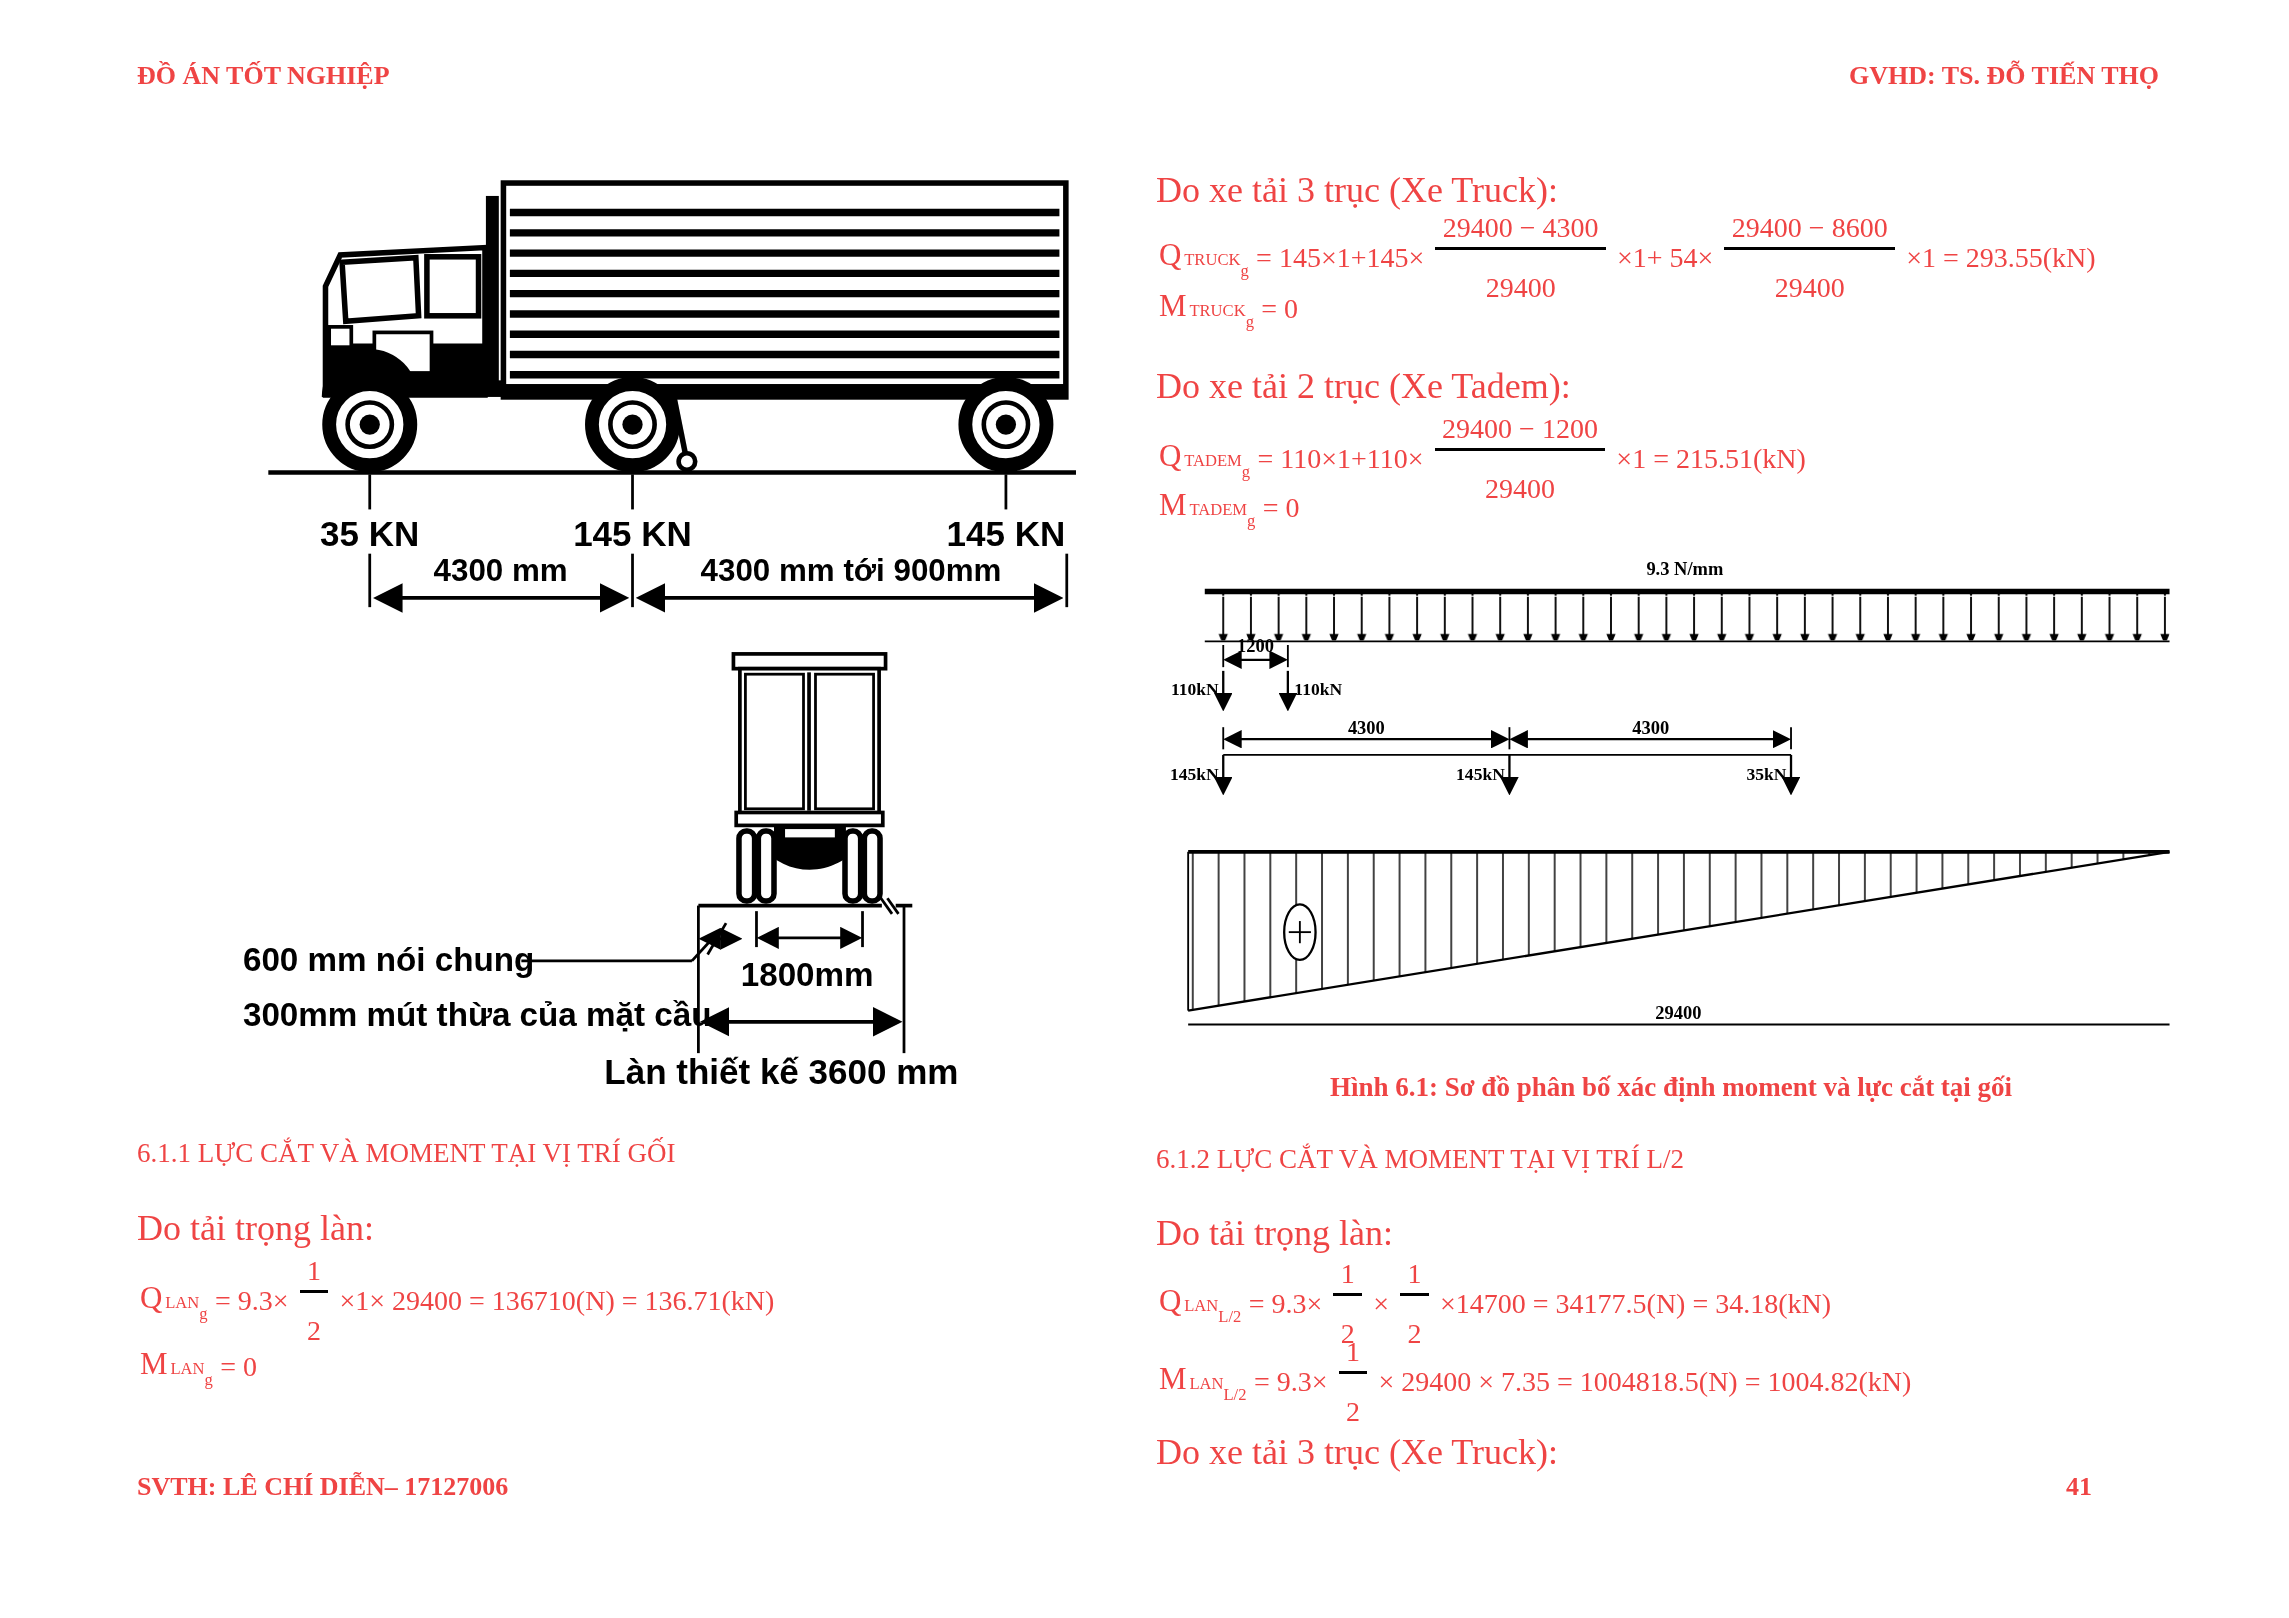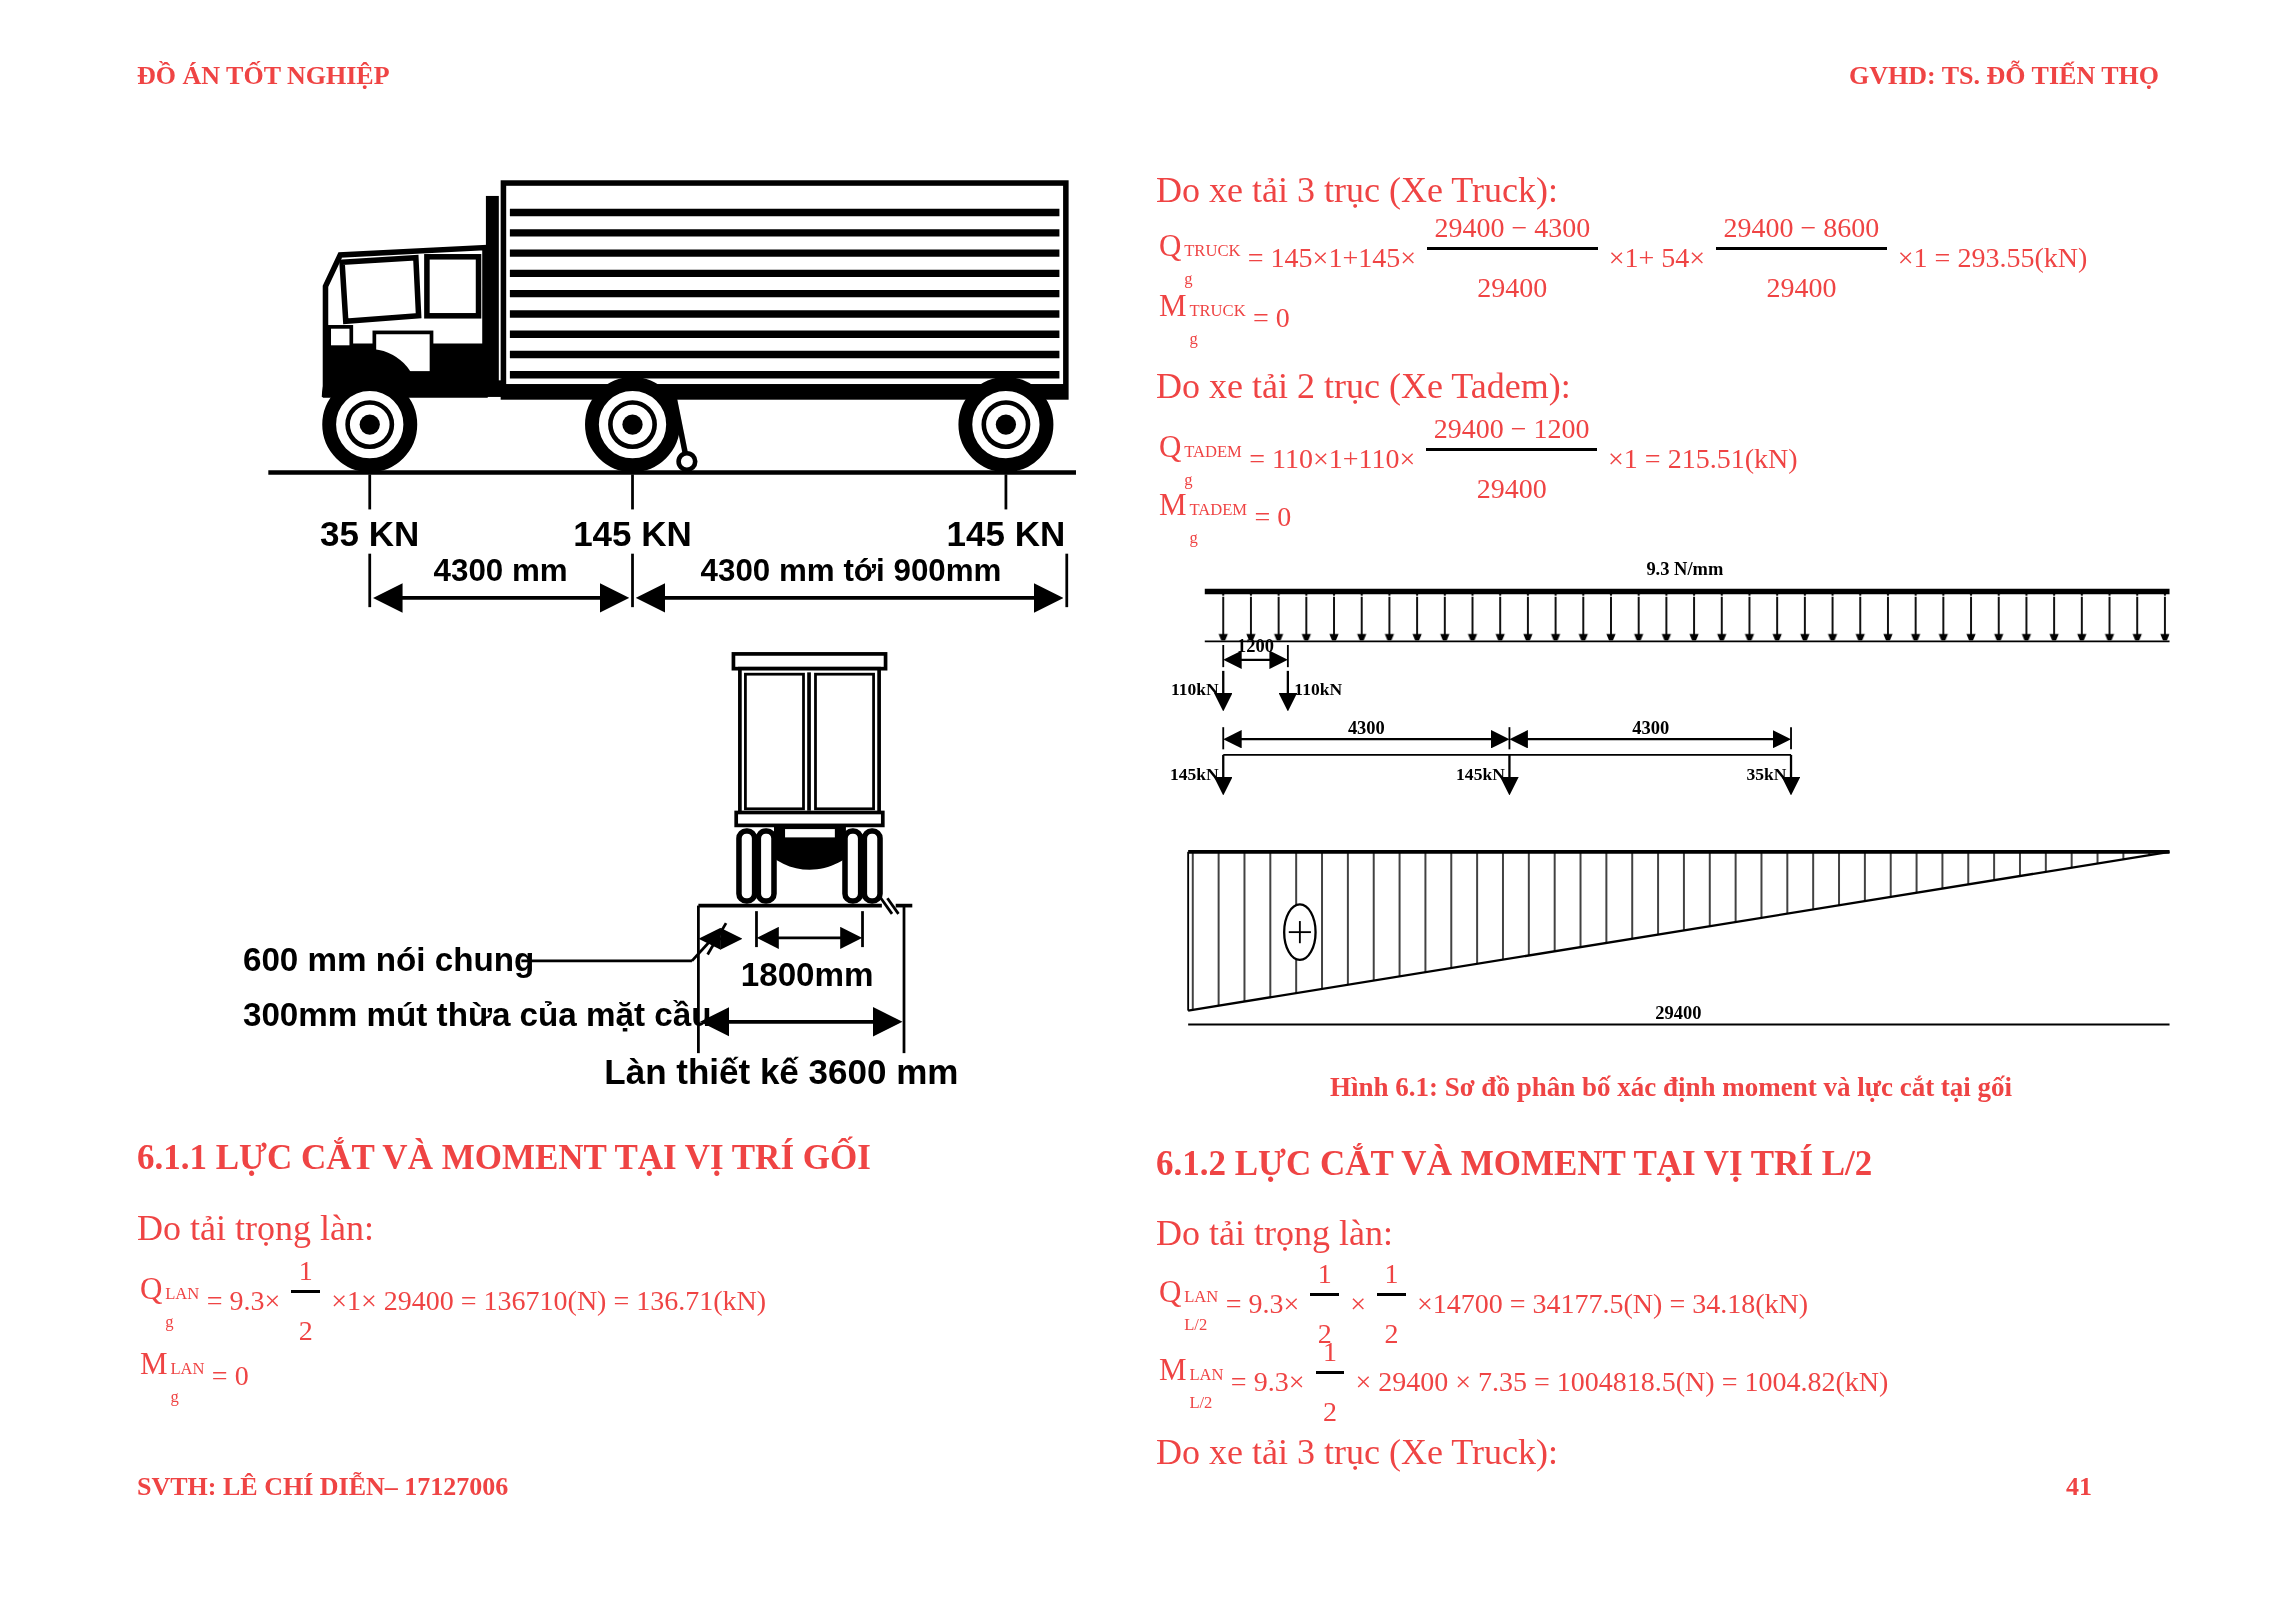--- a/index.html
+++ b/index.html
@@ -1,26 +1,26 @@
 <!DOCTYPE html>
 <html style="font-size:14.8px"><head>
 <meta charset="utf-8">
 <style>
   html,body{margin:0;padding:0;background:#e8e8e8;}
   #page{position:relative;width:2290px;height:1619px;background:#ffffff;overflow:hidden;
         font-family:"Liberation Serif",serif;color:#ef4444;}
   .abs{position:absolute;white-space:nowrap;}
   .hdr{font-size:26px;font-weight:bold;}
-  .h2{font-size:35px;font-weight:bold;}
+  .h2{font-size:27px;font-weight:normal;}
   .lead{font-size:36px;font-weight:normal;}
   .cap{font-size:27px;font-weight:bold;text-align:center;}
   .ftr{font-size:26px;font-weight:bold;}
   .formula{display:flex;align-items:center;font-size:28px;}
   .fbase{font-size:31px;}
-  .ss{display:inline-flex;flex-direction:column;align-items:flex-start;margin:0 3.7px 0 2.8px;}
+  .ss{display:inline-flex;flex-direction:row;align-items:flex-start;margin:0 3.7px 0 2.8px;}
   .ss .sp{font-size:16.6px;line-height:1.05;}
   .ss .sb{font-size:16.6px;line-height:1.05;margin-top:11px;}
   .ft{margin:0 3.7px;}
   .frac{display:inline-flex;flex-direction:column;align-items:center;margin:0 7.4px;gap:19px;}
   .frac .num{padding:0 7.4px 2.8px;border-bottom:3.7px solid #000;line-height:1.15;}
   .frac .den{padding-top:2.8px;line-height:1.15;}
   svg{position:absolute;overflow:visible;}
   .svgb{font-family:"Liberation Sans",sans-serif;font-weight:bold;}
   .svgs{font-family:"Liberation Serif",serif;font-weight:bold;}
 </style>

